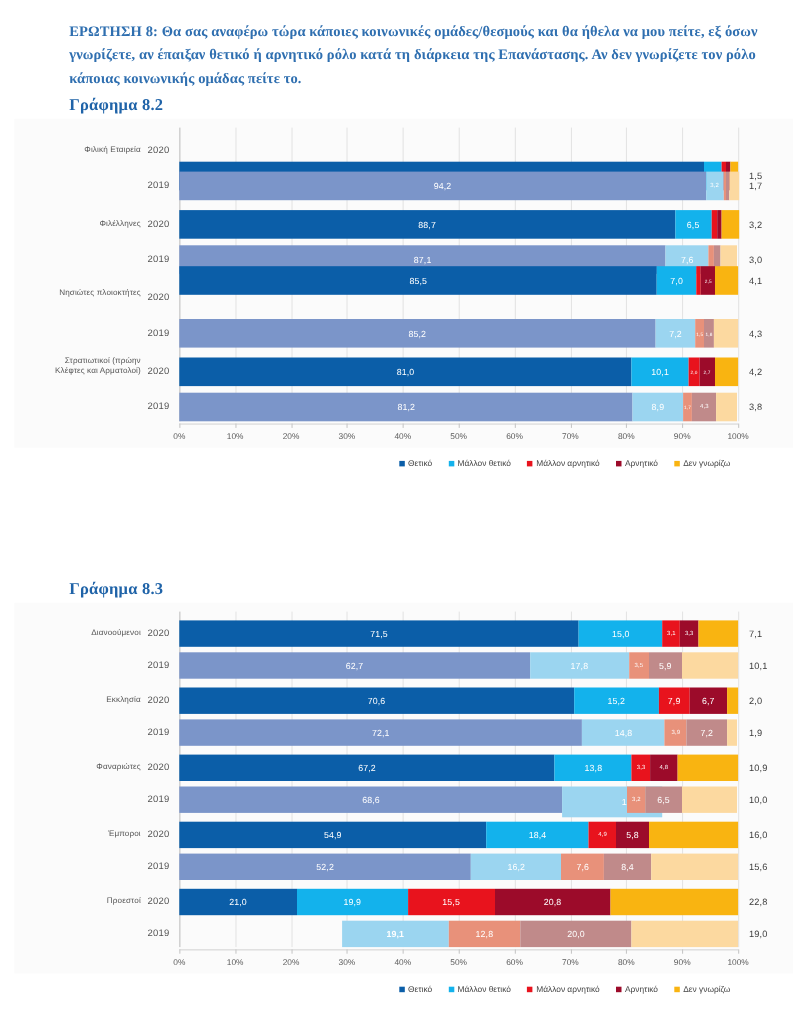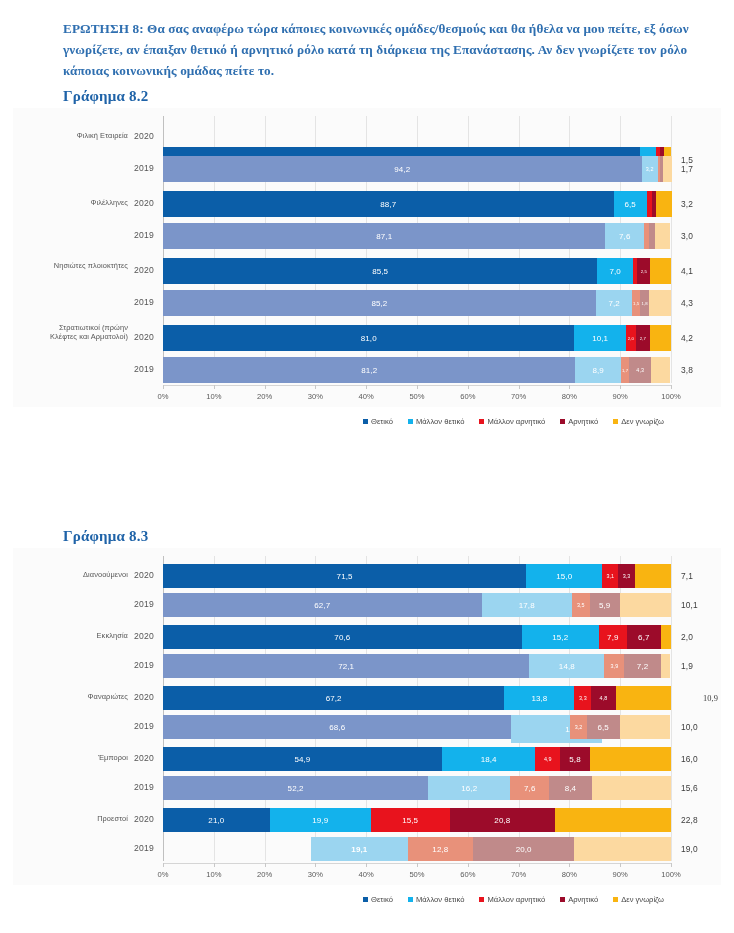--- a/index.html
+++ b/index.html
@@ -141,21 +141,21 @@
       <div class="row" style="left: 0px; top: 135px; height: 26px; width: 734px;">
         <div class="seg" style="left: 163px; width: 442.468px; height: 26px; background: rgb(123, 149, 201);">87,1</div>
         <div class="seg" style="left: 605.468px; width: 38.608px; height: 26px; background: rgb(155, 213, 240);">7,6</div>
         <div class="seg tiny" style="left: 644.076px; width: 4.572px; height: 26px; background: rgb(232, 145, 122);"></div>
         <div class="seg tiny" style="left: 648.648px; width: 6.604px; height: 26px; background: rgb(192, 138, 138);"></div>
         <div class="seg sm" style="left: 655.252px; width: 15.24px; height: 26px; background: rgb(252, 217, 160);"></div>
         <div class="tail" style="left: 681px; height: 26px;">3,0</div>
       </div>
       <div class="cat-label" style="left: 40px; width: 88px; top: 172.6px;">Νησιώτες πλοιοκτήτες</div>
       <div class="yr-label" style="left: 118px; width: 36px; top: 177px;">2020</div>
-      <div class="row" style="left: 0px; top: 170px; height: 26px; width: 620px; text-decoration: underline;">
+      <div class="row" style="left: 0px; top: 154px; height: 26px; width: 620px; text-decoration: underline;">
         <div class="seg" style="left: 163px; width: 434.34px; height: 26px; background: rgb(11, 94, 168);">85,5</div>
         <div class="seg" style="left: 597.34px; width: 35.56px; height: 26px; background: rgb(19, 178, 236);">7,0</div>
         <div class="seg tiny" style="left: 632.9px; width: 4.572px; height: 26px; background: rgb(232, 19, 29);"></div>
         <div class="seg tiny" style="left: 637.472px; width: 12.7px; height: 26px; background: rgb(156, 11, 42);">2,5</div>
         <div class="seg sm" style="left: 650.172px; width: 20.828px; height: 26px; background: rgb(249, 180, 17);"></div>
         <div class="tail" style="left: 681px; height: 26px;">4,1</div>
       </div>
       <div class="yr-label" style="left: 118px; width: 36px; top: 209px;">2019</div>
       <div class="row" style="left: 0px; top: 202px; height: 26px; width: 734px;">
         <div class="seg" style="left: 163px; width: 432.816px; height: 26px; background: rgb(123, 149, 201);">85,2</div>
@@ -284,21 +284,21 @@
         <div class="tail" style="left: 681px; height: 24px;">1,9</div>
       </div>
       <div class="cat-label" style="left: 40px; width: 88px; top: 164.3px;">Φαναριώτες</div>
       <div class="yr-label" style="left: 118px; width: 36px; top: 164px;">2020</div>
       <div class="row" style="left: 0px; top: 158px; height: 24px; width: 734px;">
         <div class="seg" style="left: 163px; width: 341.376px; height: 24px; background: rgb(11, 94, 168);">67,2</div>
         <div class="seg" style="left: 504.376px; width: 70.104px; height: 24px; background: rgb(19, 178, 236);">13,8</div>
         <div class="seg sm" style="left: 574.48px; width: 16.764px; height: 24px; background: rgb(232, 19, 29);">3,3</div>
         <div class="seg sm" style="left: 591.244px; width: 24.384px; height: 24px; background: rgb(156, 11, 42);">4,8</div>
         <div class="seg" style="left: 615.628px; width: 55.372px; height: 24px; background: rgb(249, 180, 17);"></div>
-        <div class="tail" style="left: 703px; height: 24px; font-family: Liberation Serif, serif;">10,9</div>
+        <div class="tail" style="left: 681px; height: 24px;">10,9</div>
       </div>
       <div class="yr-label" style="left: 118px; width: 36px; top: 193px;">2019</div>
       <div class="row" style="left: 0px; top: 187px; height: 24px; width: 734px;">
         <div class="seg" style="left: 163px; width: 348.488px; height: 24px; background: rgb(123, 149, 201);">68,6</div>
         <div class="seg" style="left: 511.488px; width: 58.928px; height: 28px; background: rgb(155, 213, 240); padding-left: 32px;">11,6</div>
         <div class="seg sm" style="left: 570.416px; width: 16.256px; height: 24px; background: rgb(232, 145, 122);">3,2</div>
         <div class="seg" style="left: 586.672px; width: 33.02px; height: 24px; background: rgb(192, 138, 138);">6,5</div>
         <div class="seg" style="left: 619.692px; width: 50.8px; height: 24px; background: rgb(252, 217, 160);"></div>
         <div class="tail" style="left: 681px; height: 24px;">10,0</div>
       </div>

